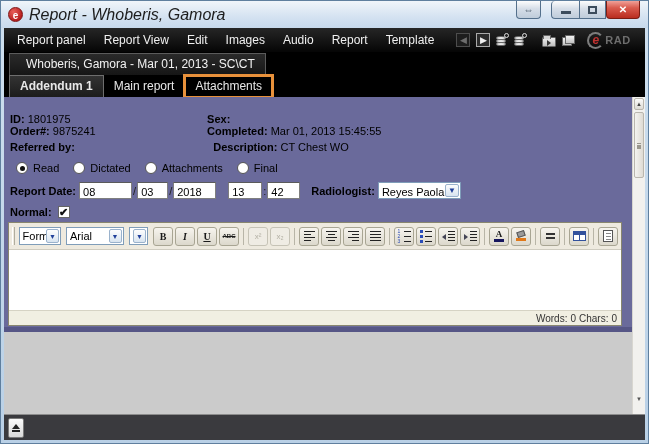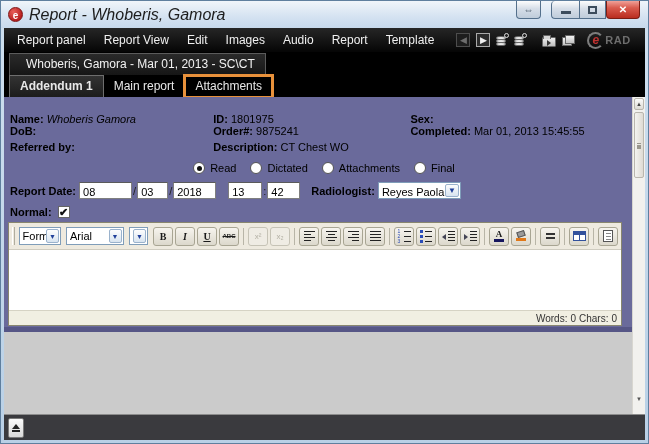--- a/index.html
+++ b/index.html
@@ -81,21 +81,21 @@
 
   .info { display:flex; padding:0 6px; margin-top:16px; }
   .info .col { display:flex; flex-direction:column; }
   .info .c1 { width:33%; } .info .c2 { width:32%; } .info .c3 { width:35%; }
   .pair { line-height:12px; white-space:nowrap; }
   .pair b { font-weight:bold; }
   .pair .it { font-style:italic; }
   .row2 { display:flex; padding:0 6px; margin-top:4px; }
   .row2 .c1 { width:33%; } .row2 .c2 { width:67%; }
 
-  .radios { display:flex; align-items:center; gap:14px; padding-left:12px; margin-top:9px;justify-content:center; }
+  .radios { display:flex; align-items:center; gap:14px; padding-left:12px; margin-top:9px; }
   .radio { display:flex; align-items:center; gap:5px; }
   .rdot { width:12px; height:12px; border-radius:50%; background:#fff; border:1px solid #555;
           display:flex; align-items:center; justify-content:center; }
   .rdot.on::after { content:""; width:5px; height:5px; border-radius:50%; background:#111; }
 
   .daterow { display:flex; align-items:center; padding-left:6px; margin-top:8px; }
   .daterow b { font-weight:bold; }
   .dinput { height:17px; background:#fff; border:1px solid #7f7f7f; border-top-color:#5a5a5a;
             font-size:11px; padding:2px 0 0 3px; }
   .dsep { margin:0 1px; color:#222; }
@@ -263,24 +263,20 @@
       <div class="subtab sel">Addendum 1</div>
       <div class="subtab plain">Main report</div>
       <div class="subtab hl">Attachments</div>
     </div>
 
     <div class="mainrow">
       <div class="content">
 
 
         <div class="info">
-          <div class="col c1">
-            <div class="pair"><b>Name:</b> <span class="it">Whoberis Gamora</span></div>
-            <div class="pair"><b>DoB:</b> <span></span></div>
-          </div>
           <div class="col c2">
             <div class="pair"><b>ID:</b> <span>1801975</span></div>
             <div class="pair"><b>Order#:</b> <span>9875241</span></div>
           </div>
           <div class="col c3">
             <div class="pair"><b>Sex:</b> <span></span></div>
             <div class="pair"><b>Completed:</b> <span>Mar 01, 2013 15:45:55</span></div>
           </div>
         </div>
 

